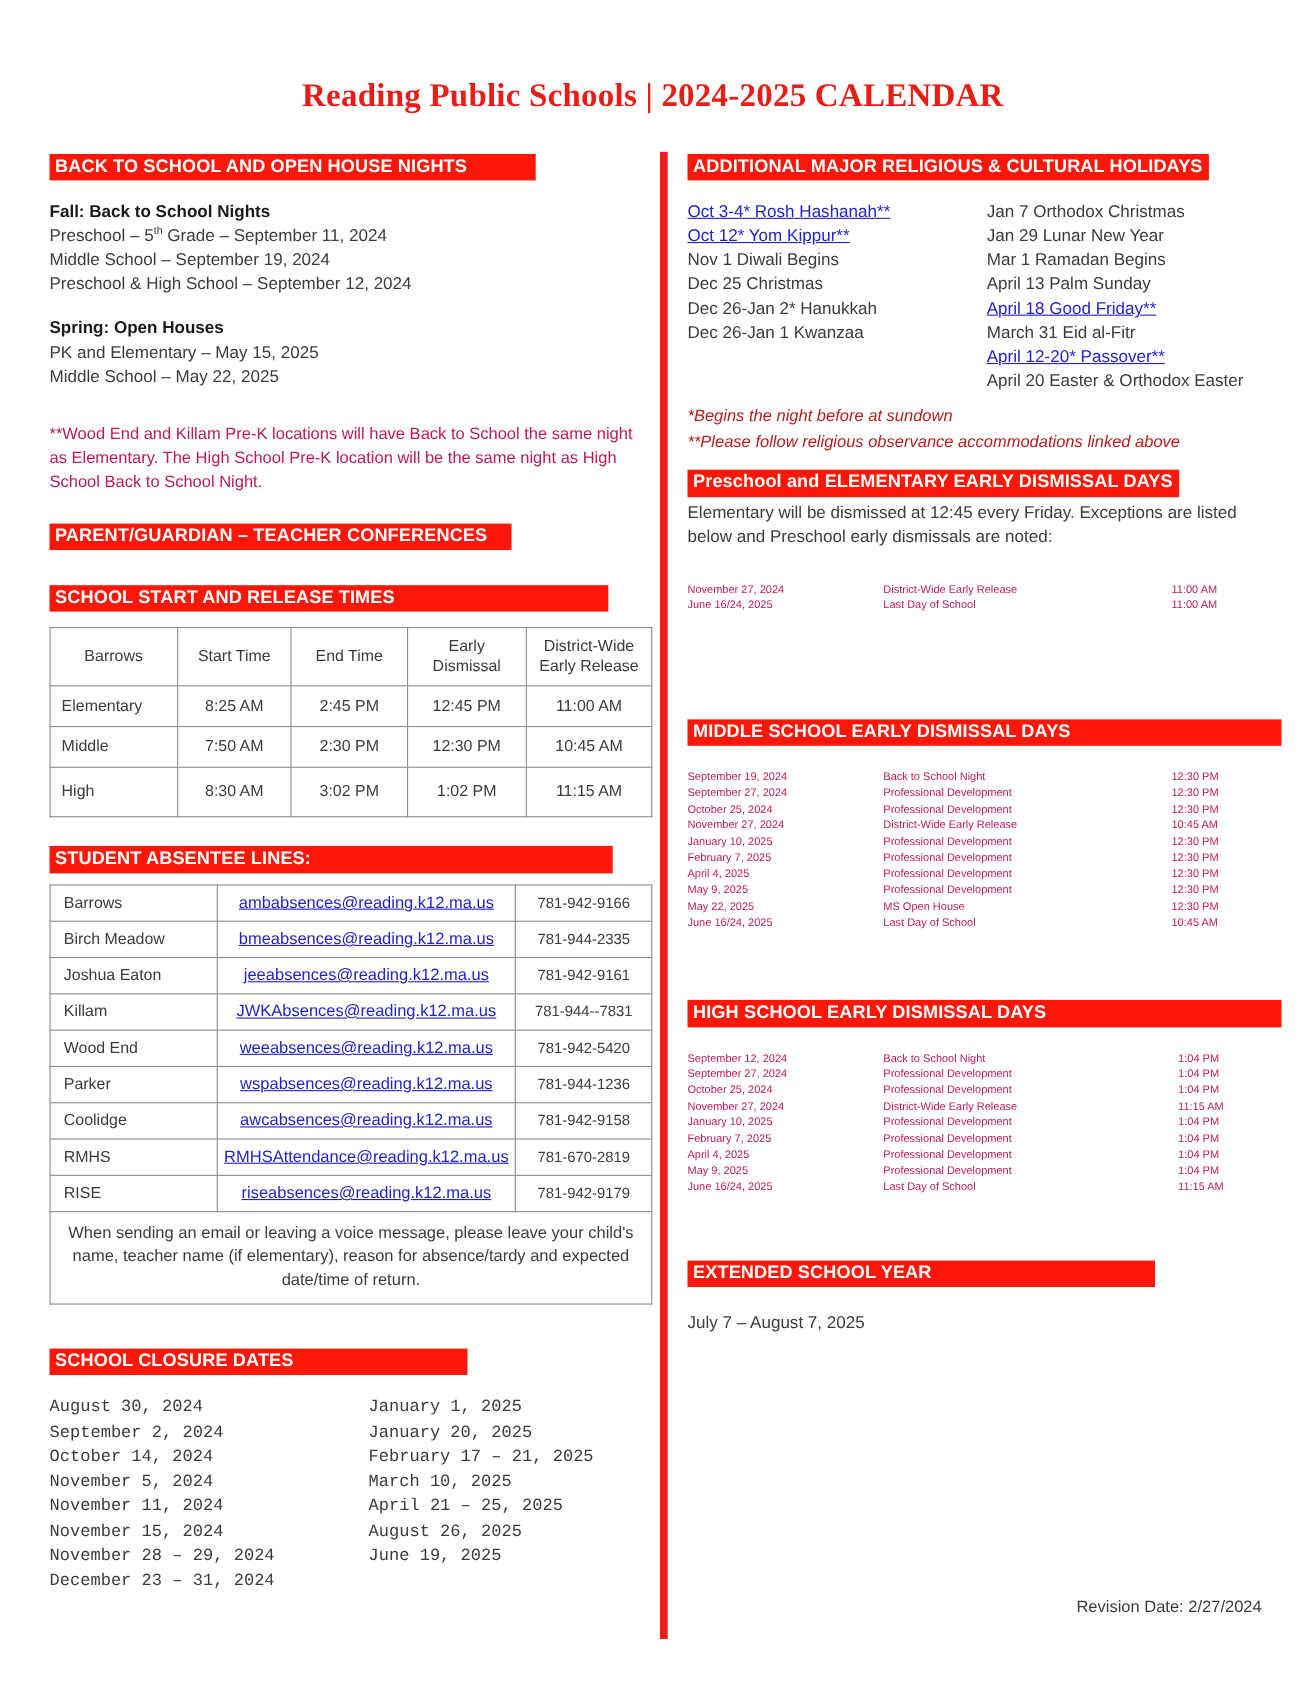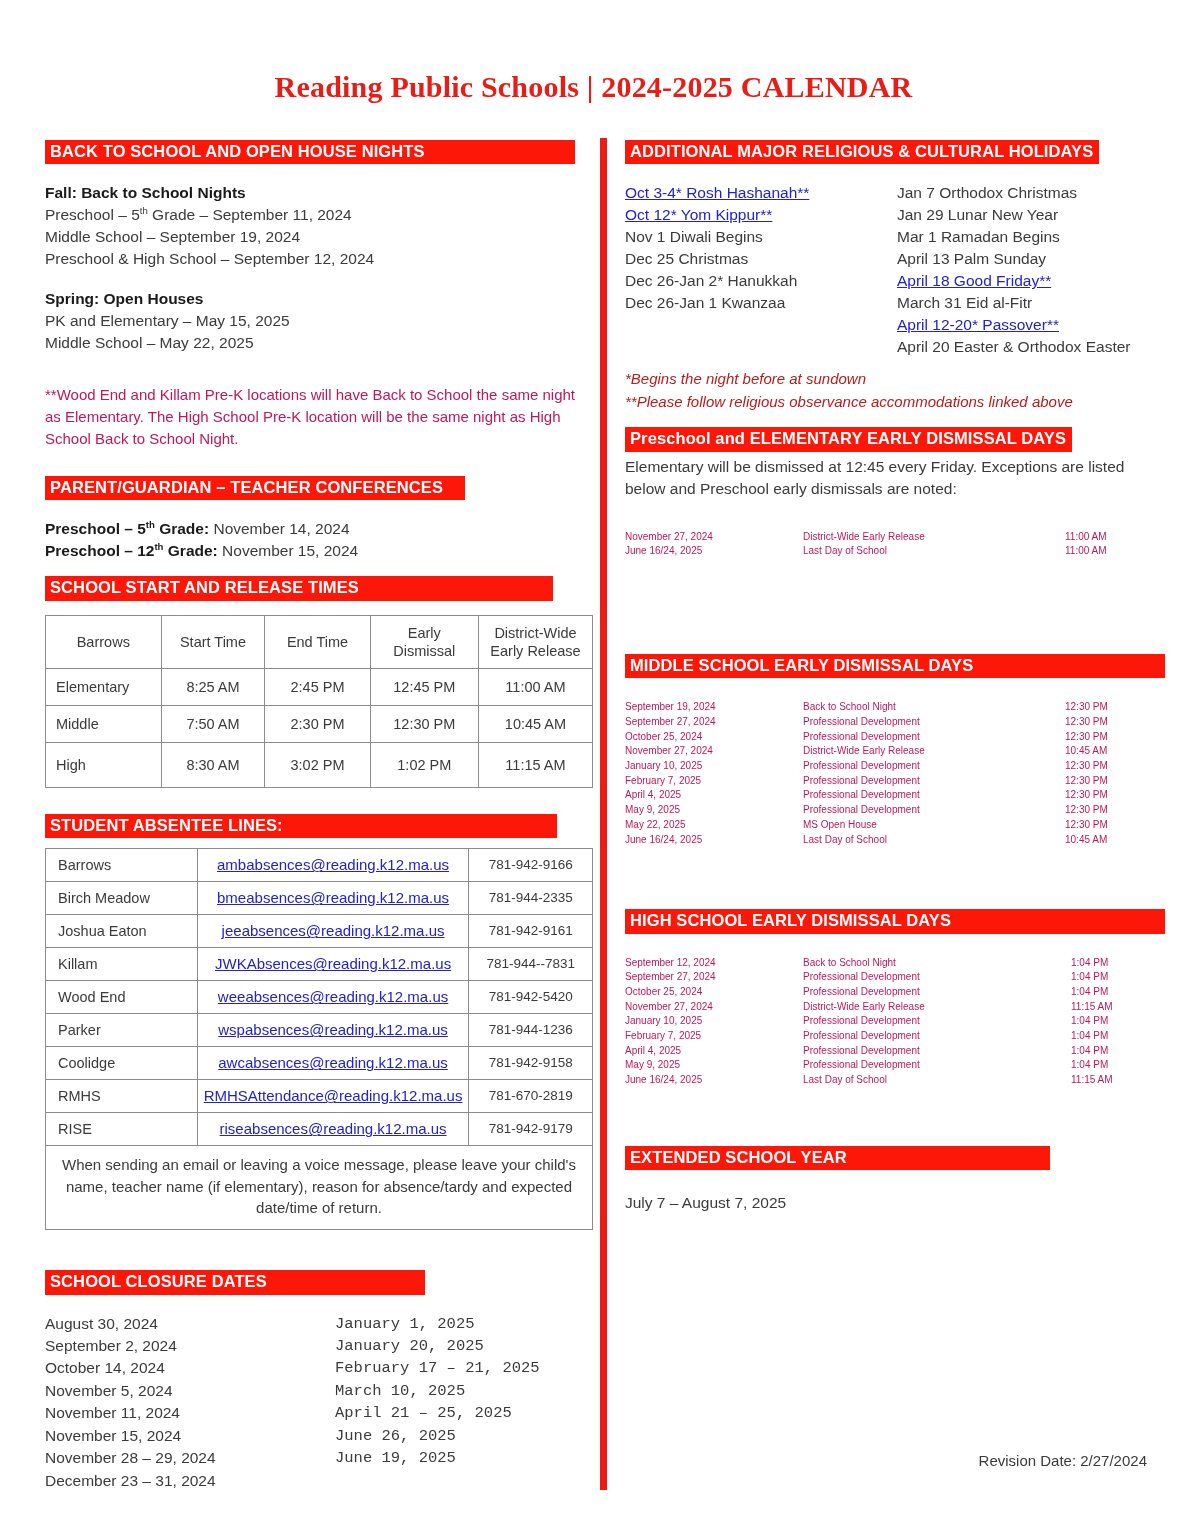--- a/index.html
+++ b/index.html
@@ -63,21 +63,21 @@
     background: #fc1709;
     color: #ffffff;
     font-weight: bold;
     font-size: 16.5px;
     letter-spacing: 0.1px;
     padding: 3px 6px 4px 5px;
     line-height: 1.05;
     white-space: nowrap;
   }
   .bar.full { display: block; }
-  .bar.w530 { width: 530px; box-sizing: border-box; }
+  .bar.w530 { width: 442px; box-sizing: border-box; }
   .bar.w420 { width: 420px; box-sizing: border-box; }
   .bar.w508 { width: 508px; box-sizing: border-box; }
   .bar.w512 { width: 512px; box-sizing: border-box; }
   .bar.w380 { width: 380px; box-sizing: border-box; }
   .bar.wfit { width: auto; }
 
   
   .blk { font-size: 15.5px; line-height: 1.42; color: #3b3b3b; }
   .blk b, .sub { font-weight: bold; color: #1a1a1a; }
   .spacer-10 { height: 10px; }
@@ -124,21 +124,21 @@
     color: #3b3b3b;
   }
 
   
   .closure {
     display: flex;
     font-size: 15.5px;
     line-height: 1.45;
     color: #3b3b3b;
   }
-  .closure .c1 { width: 290px; }
+  .closure .c1 { width: 290px; font-family: Liberation Mono, monospace; }
   .closure .c2 { width: 250px; font-family: Liberation Mono, monospace; }
 
   
   .holidays {
     display: flex;
     font-size: 15.5px;
     line-height: 1.42;
     color: #3b3b3b;
   }
   .holidays .h1 { width: 272px; }
@@ -196,24 +196,20 @@
       <div>PK and Elementary – May 15, 2025</div>
       <div>Middle School – May 22, 2025</div>
     </div>
     <div class="spacer-30"></div>
     <div class="note">**Wood End and Killam Pre-K locations will have Back to School the same night as Elementary. The High School Pre-K location will be the same night as High School Back to School Night.</div>
 
     <div class="spacer-26"></div>
 
     <div class="bar full w420">PARENT/GUARDIAN – TEACHER CONFERENCES</div>
     <div class="spacer-18"></div>
-    <div class="blk">
-      <div><b>Preschool – 5<sup>th</sup> Grade:</b> <span>November 14, 2024</span></div>
-      <div><b>Preschool – 12<sup>th</sup> Grade:</b> <span>November 15, 2024</span></div>
-    </div>
 
     <div class="spacer-14"></div>
 
     <div class="bar full w508">SCHOOL START AND RELEASE TIMES</div>
     <div class="spacer-14"></div>
     <table class="grid times">
       <thead>
         <tr>
           <th style="width:110px">Barrows</th>
           <th style="width:108px">Start Time</th>
@@ -318,21 +314,21 @@
         <div>November 15, 2024</div>
         <div>November 28 – 29, 2024</div>
         <div>December 23 – 31, 2024</div>
       </div>
       <div class="c2">
         <div>January 1, 2025</div>
         <div>January 20, 2025</div>
         <div>February 17 – 21, 2025</div>
         <div>March 10, 2025</div>
         <div>April 21 – 25, 2025</div>
-        <div>June 26, 2025</div>
+        <div>August 26, 2025</div>
         <div>June 19, 2025</div>
       </div>
     </div>
   </div>
 
   <div class="col-right">
 
     
     <div class="bar wfit">ADDITIONAL MAJOR RELIGIOUS &amp; CULTURAL HOLIDAYS</div>
     <div class="spacer-18"></div>

